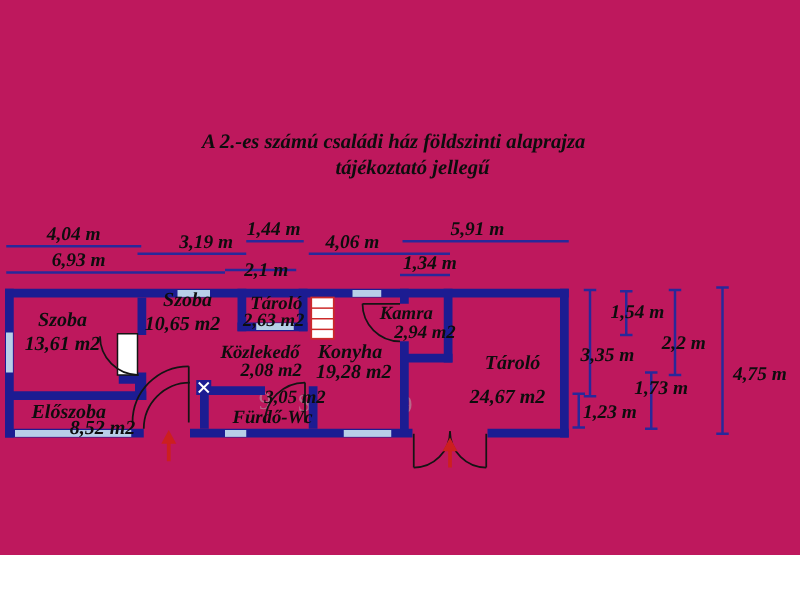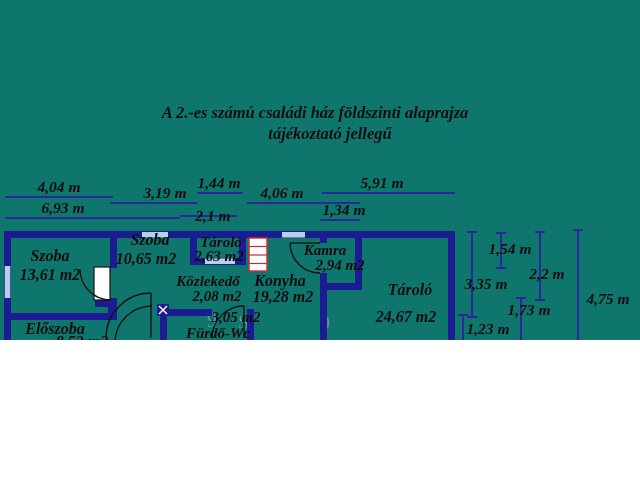--- a/index.html
+++ b/index.html
@@ -1,16 +1,16 @@
 <!DOCTYPE html>
 <html><head>
 <meta charset="utf-8">
 <style>
   html,body{margin:0;padding:0;background:#fff;}
-  .canvas{position:relative;width:640px;height:340px;background:#0f766e;overflow:hidden;}
+  .canvas{position:relative;width:640px;height:444px;background:#be185d;overflow:hidden;}
   svg{display:block;}
   .lbl{font-family:"Liberation Serif","DejaVu Serif",serif;font-style:italic;font-weight:600;fill:#0d0d0d;}
   .sz16{font-size:16px;}
   .sz15{font-size:15px;}
   .dim{font-family:"Liberation Serif","DejaVu Serif",serif;font-style:italic;font-weight:600;font-size:15.5px;fill:#0d0d0d;}
   .ttl{font-family:"Liberation Serif","DejaVu Serif",serif;font-style:italic;font-weight:700;font-size:16.5px;fill:#0d0d0d;}
   .wall{fill:#1c1c92;}
   .win{fill:#b8cfe8;}
   .dimline{stroke:#28289a;stroke-width:2;fill:none;}
   .door{stroke:#141414;stroke-width:1.4;fill:none;}

